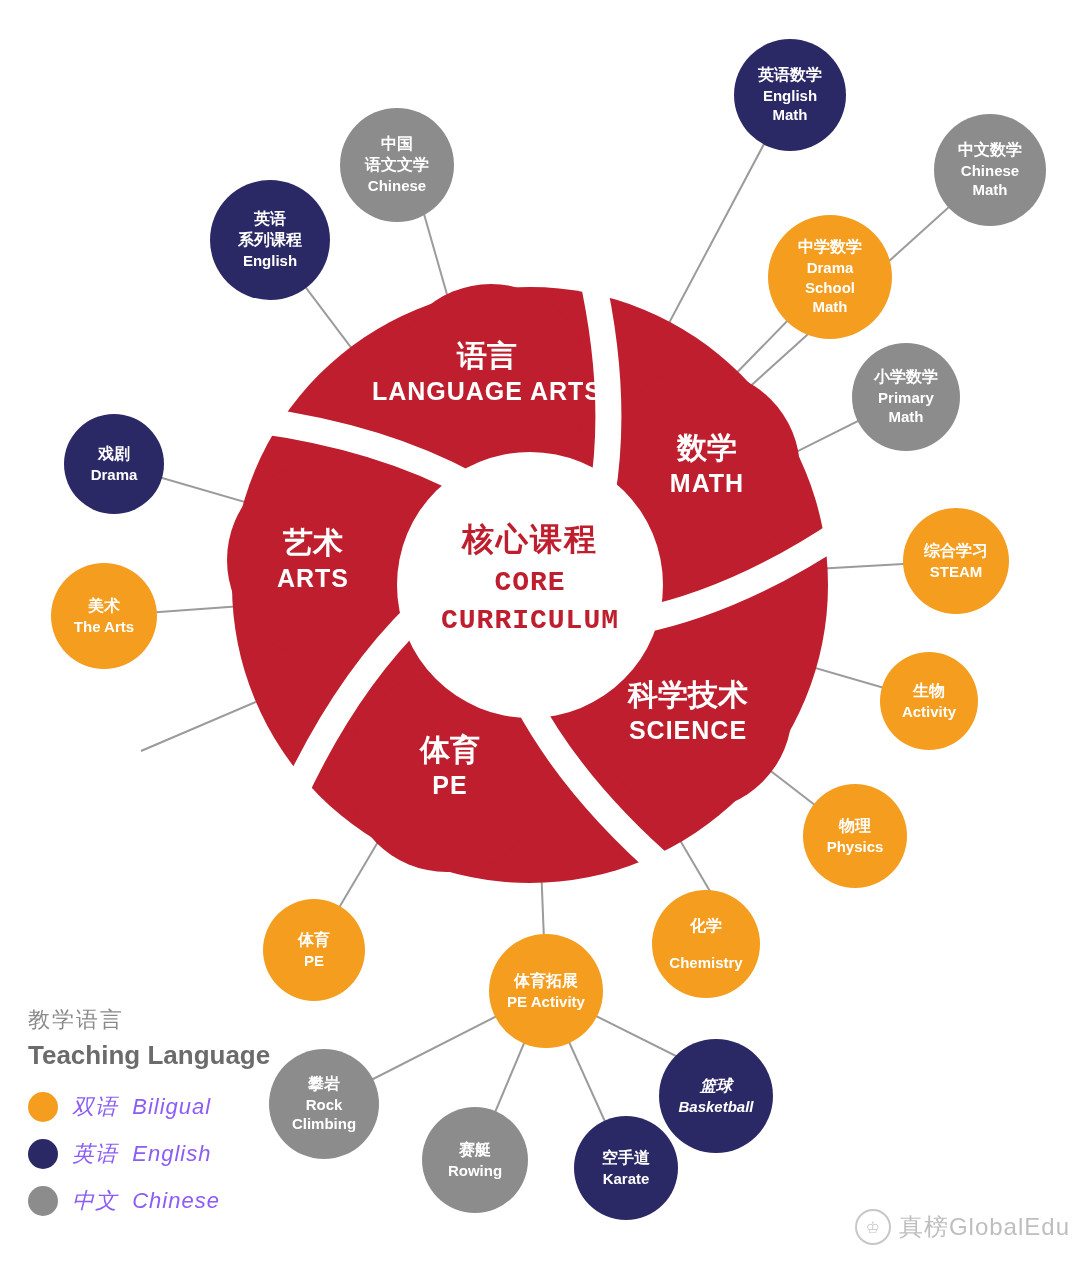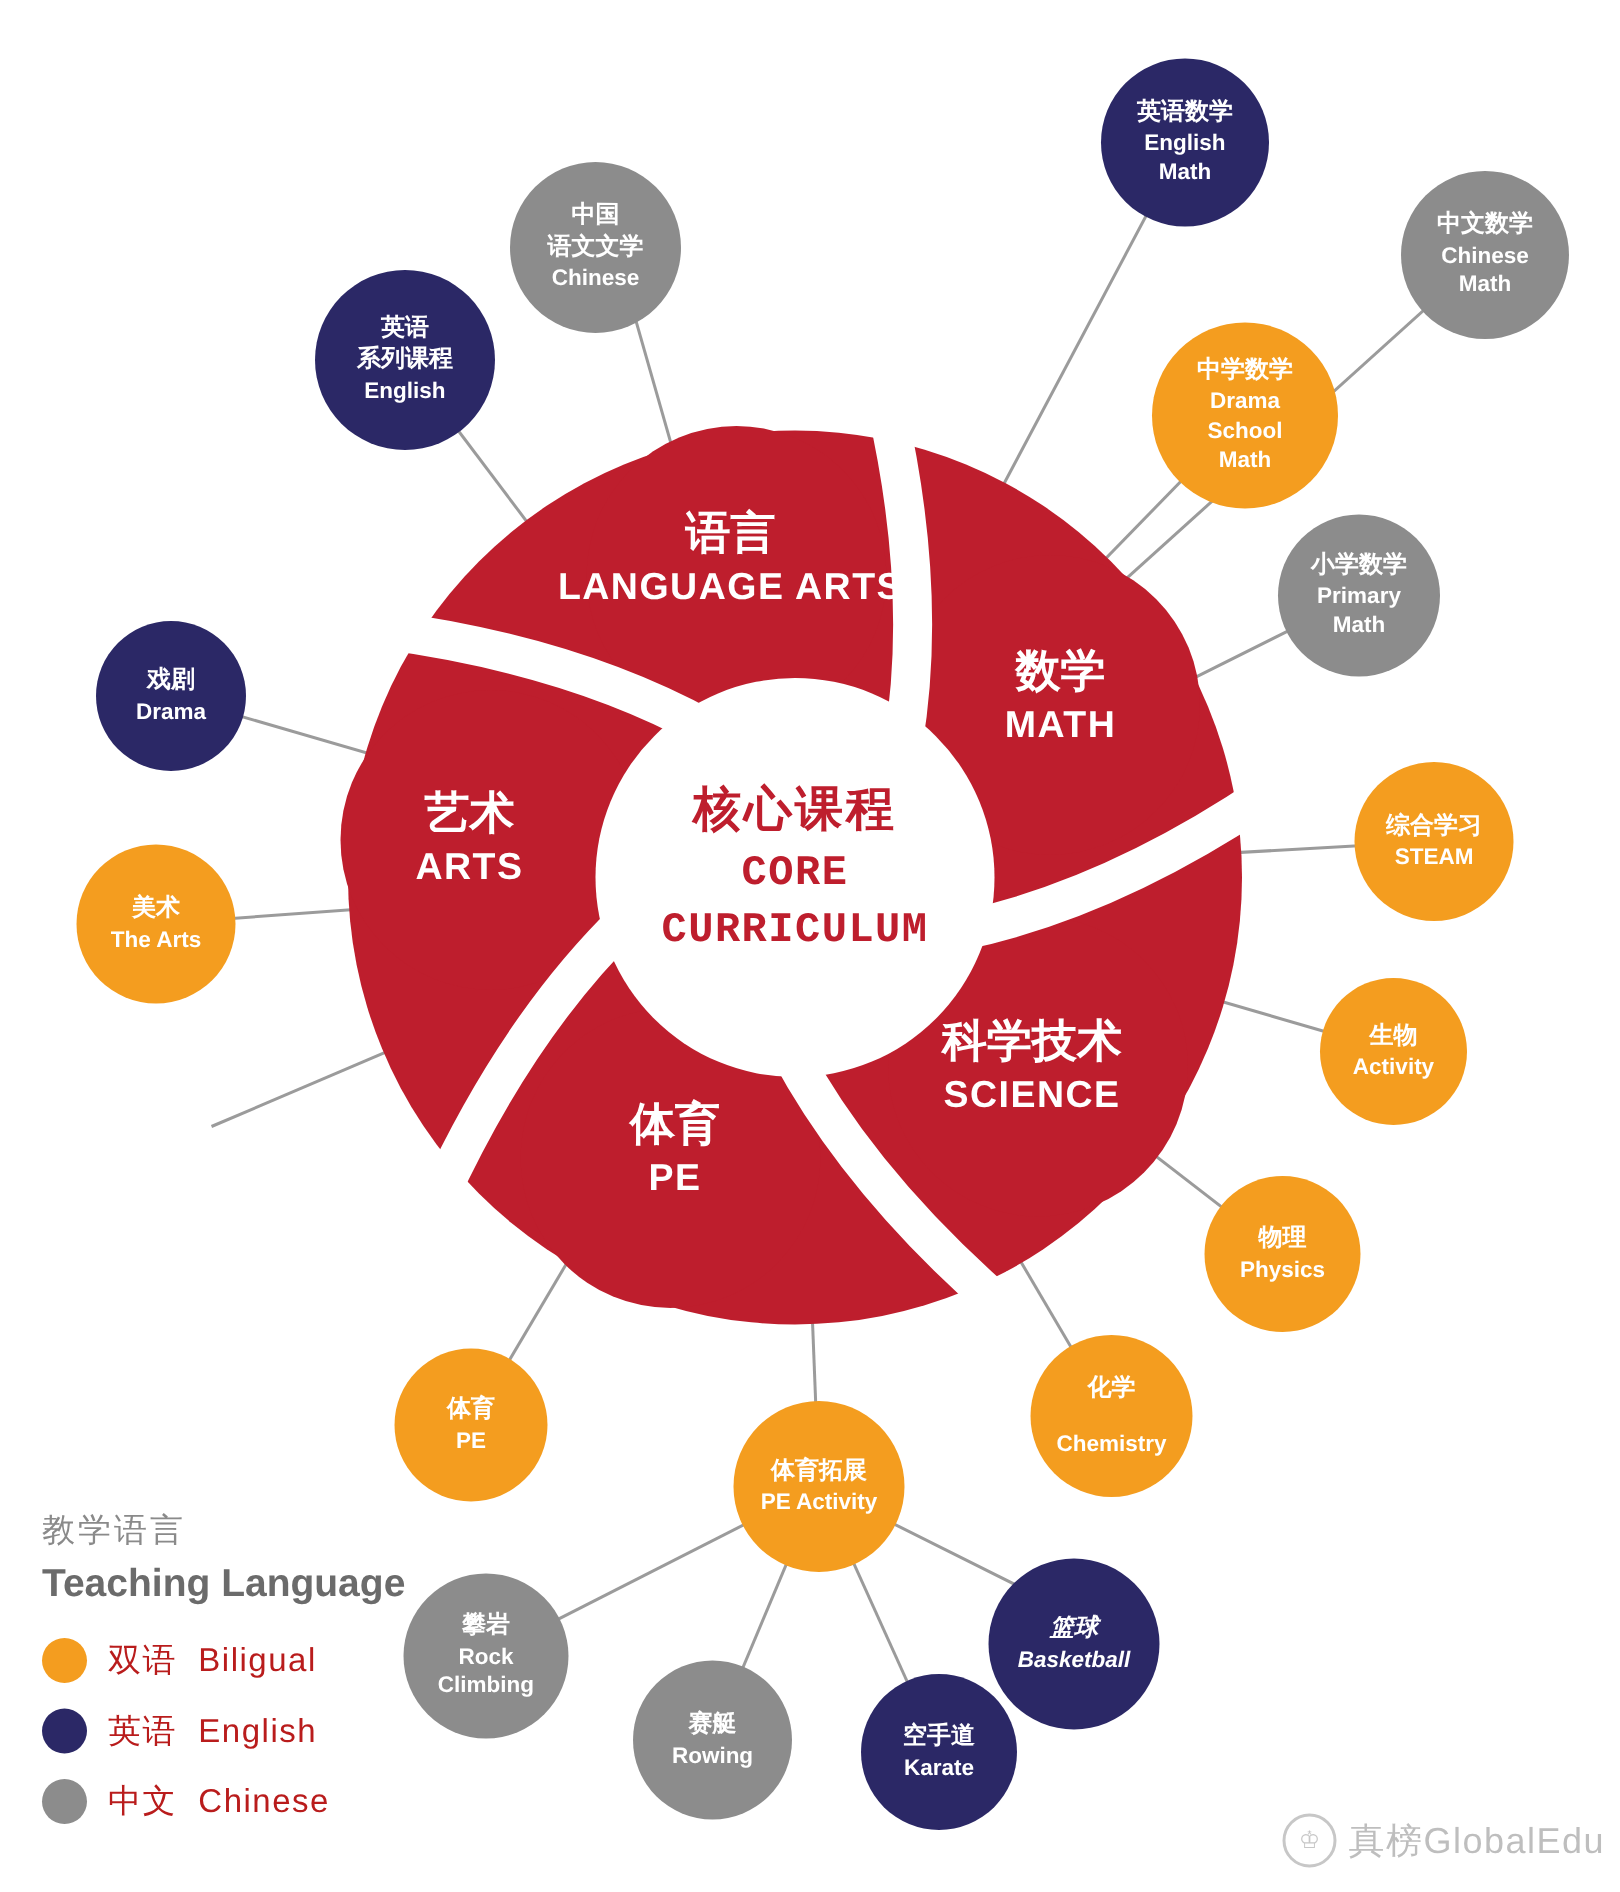--- a/index.html
+++ b/index.html
@@ -38,21 +38,21 @@
 
   
   .legend{position:absolute;left:28px;top:1005px;z-index:4;}
   .legend-title-zh{font-size:22px;color:#8a8a8a;line-height:30px;letter-spacing:2px;}
   .legend-title-en{font-size:26px;color:#6b6b6b;font-weight:bold;line-height:40px;}
   .legend-item{display:flex;align-items:center;margin-top:17px;}
   .legend-dot{width:30px;height:30px;border-radius:50%;margin-right:14px;flex:0 0 auto;}
   .legend-dot.bilingual{background:#F49D1F;}
   .legend-dot.english{background:#2B2866;}
   .legend-dot.chinese{background:#8C8C8C;}
-  .legend-item .txt{font-size:22px;color:#b91c1c;letter-spacing:1px;}
+  .legend-item .txt{font-size:22px;color:#8b5cf6;letter-spacing:1px;font-style:italic;}
 
   
   .watermark{
     position:absolute;right:10px;bottom:16px;display:flex;align-items:center;gap:8px;
     opacity:0.55;z-index:5;
   }
   .watermark .badge{
     width:32px;height:32px;border-radius:50%;border:2px solid #9a9a9a;
     display:flex;align-items:center;justify-content:center;color:#9a9a9a;font-size:16px;
   }
@@ -169,21 +169,21 @@
     <span>STEAM</span>
   </div>
   <div class="sat bilingual" style="left:880px;top:652px;width:98px;height:98px;">
     <span class="zh">生物</span>
     <span>Activity</span>
   </div>
   <div class="sat bilingual" style="left:803px;top:784px;width:104px;height:104px;">
     <span class="zh">物理</span>
     <span>Physics</span>
   </div>
-  <div class="sat bilingual" style="left:687px;top:890px;width:108px;height:108px;gap:16px;">
+  <div class="sat bilingual" style="left:652px;top:890px;width:108px;height:108px;gap:16px;">
     <span class="zh">化学</span>
     <span>Chemistry</span>
   </div>
   <div class="sat english" style="left:659px;top:1039px;width:114px;height:114px;font-style:italic;">
     <span class="zh">篮球</span>
     <span>Basketball</span>
   </div>
   <div class="sat english" style="left:574px;top:1116px;width:104px;height:104px;">
     <span class="zh">空手道</span>
     <span>Karate</span>

